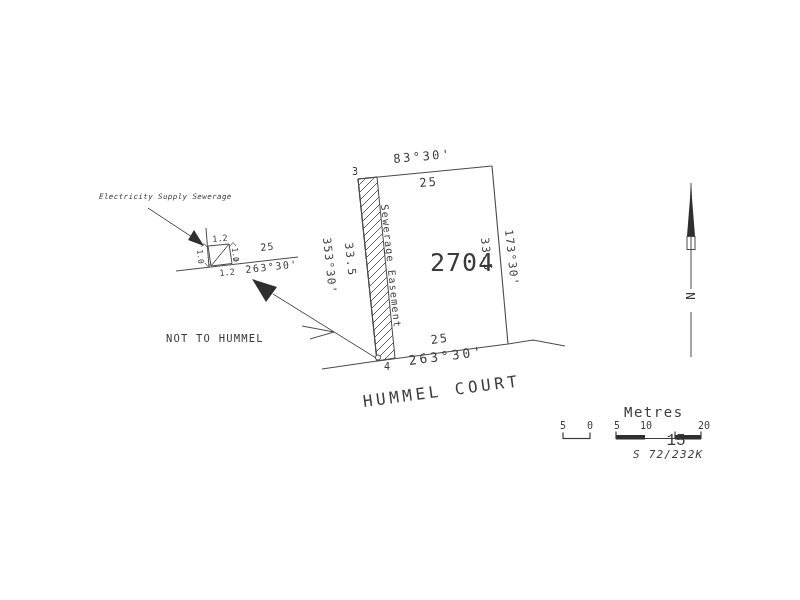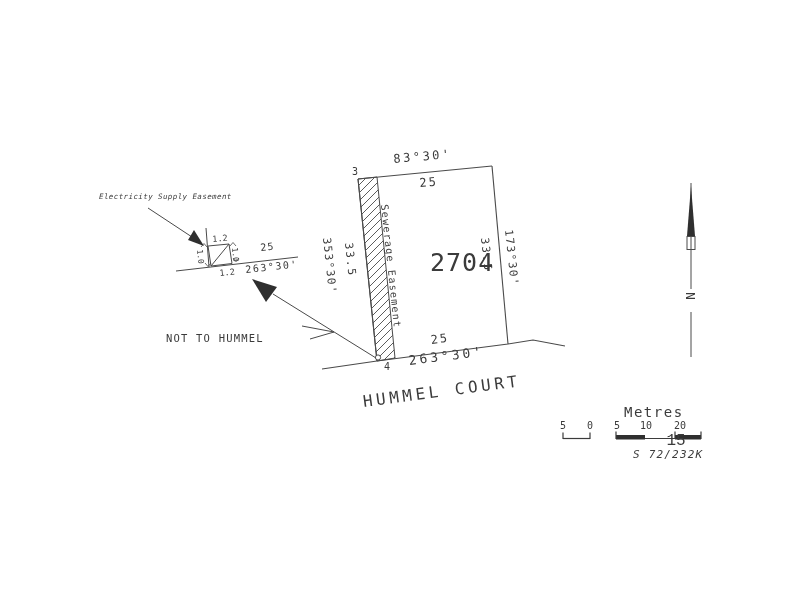--- a/index.html
+++ b/index.html
@@ -76,21 +76,21 @@
       <path d="M590,432.5 L590,439" stroke-width="1.2"></path>
       <path d="M616,438.5 L701,438.5" stroke-width="1.2"></path>
       <rect x="616" y="435" width="29" height="4.5" fill="#2f2f2f" stroke="none"></rect>
       <rect x="675" y="435" width="26" height="4.5" fill="#2f2f2f" stroke="none"></rect>
       <path d="M616,431.5 L616,439" stroke-width="1.2"></path>
       <path d="M675,431.5 L675,439" stroke-width="1.2"></path>
       <path d="M701,431.5 L701,439" stroke-width="1.2"></path>
     </g>
   </svg>
 
-  <div class="t ital" style="left:99px;top:193px;font-size:7.5px;letter-spacing:0.4px;">Electricity Supply Easement</div>
+  <div class="t ital" style="left:99px;top:193px;font-size:7.5px;letter-spacing:0.4px;">Electricity Supply Sewerage</div>
   <div class="t" style="left:166px;top:333px;font-size:10.5px;letter-spacing:1.2px;">NOT TO HUMMEL</div>
   <div class="t" style="left:212px;top:235px;font-size:8.5px;transform:rotate(-5deg);">1.2</div>
   <div class="t" style="left:219px;top:269px;font-size:8.5px;transform:rotate(-6deg);">1.2</div>
   <div class="t rot84" style="left:203px;top:249px;font-size:8px;">1.0</div>
   <div class="t rot84" style="left:238px;top:247px;font-size:8px;">1.0</div>
   <div class="t" style="left:260px;top:243px;font-size:10px;letter-spacing:1px;transform:rotate(-6deg);">25</div>
   <div class="t" style="left:245px;top:265px;font-size:10px;letter-spacing:1.5px;transform:rotate(-6deg);">263°30'</div>
 
   <div class="t" style="left:352px;top:167px;font-size:10px;">3</div>
   <div class="t" style="left:393px;top:153px;font-size:12px;letter-spacing:2.5px;transform:rotate(-5deg);">83°30'</div>
@@ -107,16 +107,16 @@
   <div class="t" style="left:362px;top:394px;font-size:16px;letter-spacing:3.6px;transform:rotate(-7.5deg);">HUMMEL COURT</div>
 
   <div class="t" style="left:697px;top:292px;font-size:13px;transform:rotate(90deg);">N</div>
 
   <div class="t" style="left:624px;top:405px;font-size:14px;letter-spacing:1.5px;">Metres</div>
   <div class="t ticknum" style="left:563px;top:421px;font-size:10px;">5</div>
   <div class="t ticknum" style="left:590px;top:421px;font-size:10px;">0</div>
   <div class="t ticknum" style="left:617px;top:421px;font-size:10px;">5</div>
   <div class="t ticknum" style="left:646px;top:421px;font-size:10px;">10</div>
   <div class="t ticknum" style="left:676px;top:433px;font-size:16px;font-family:Liberation Mono, monospace;">15</div>
-  <div class="t ticknum" style="left:680px;top:421px;font-size:10px;">20</div>
+  <div class="t ticknum" style="left:699px;top:421px;font-size:10px;text-align:right;">20</div>
   <div class="t ital" style="left:633px;top:449px;font-size:11px;letter-spacing:1.2px;">S 72/232K</div>
 
 </div>
 
 </body></html>

